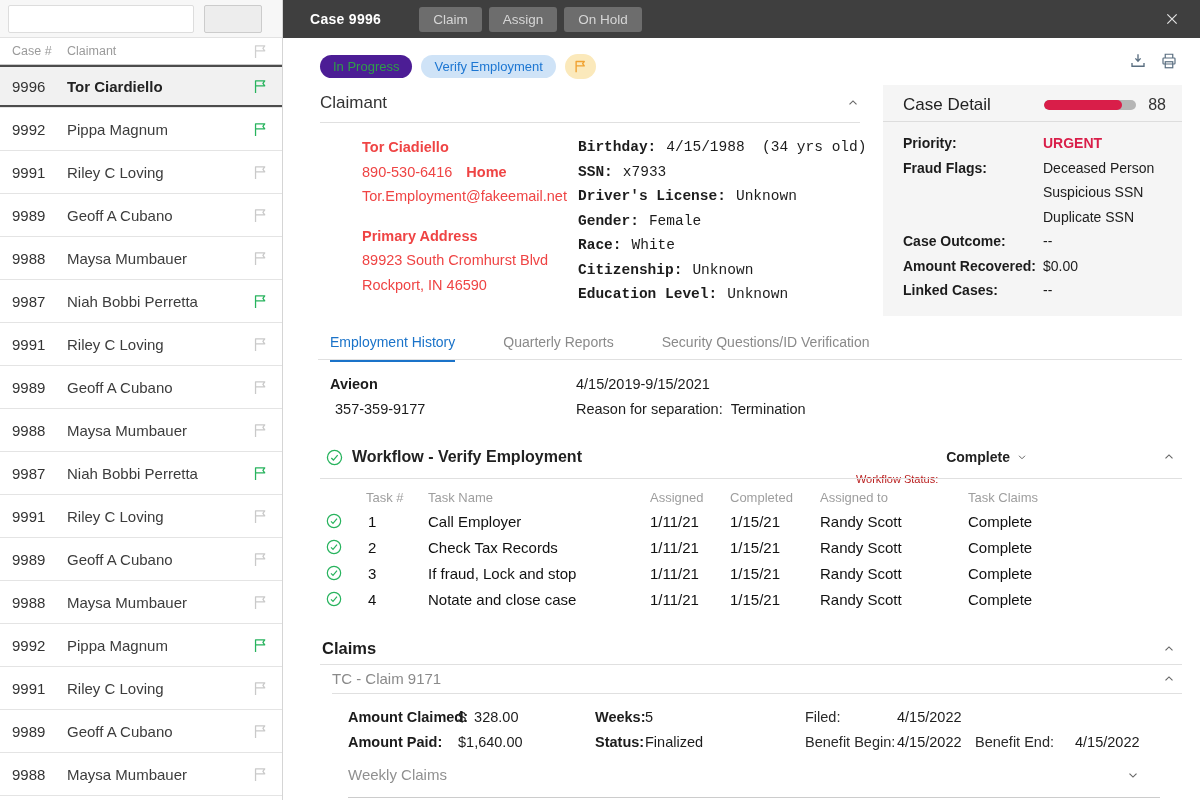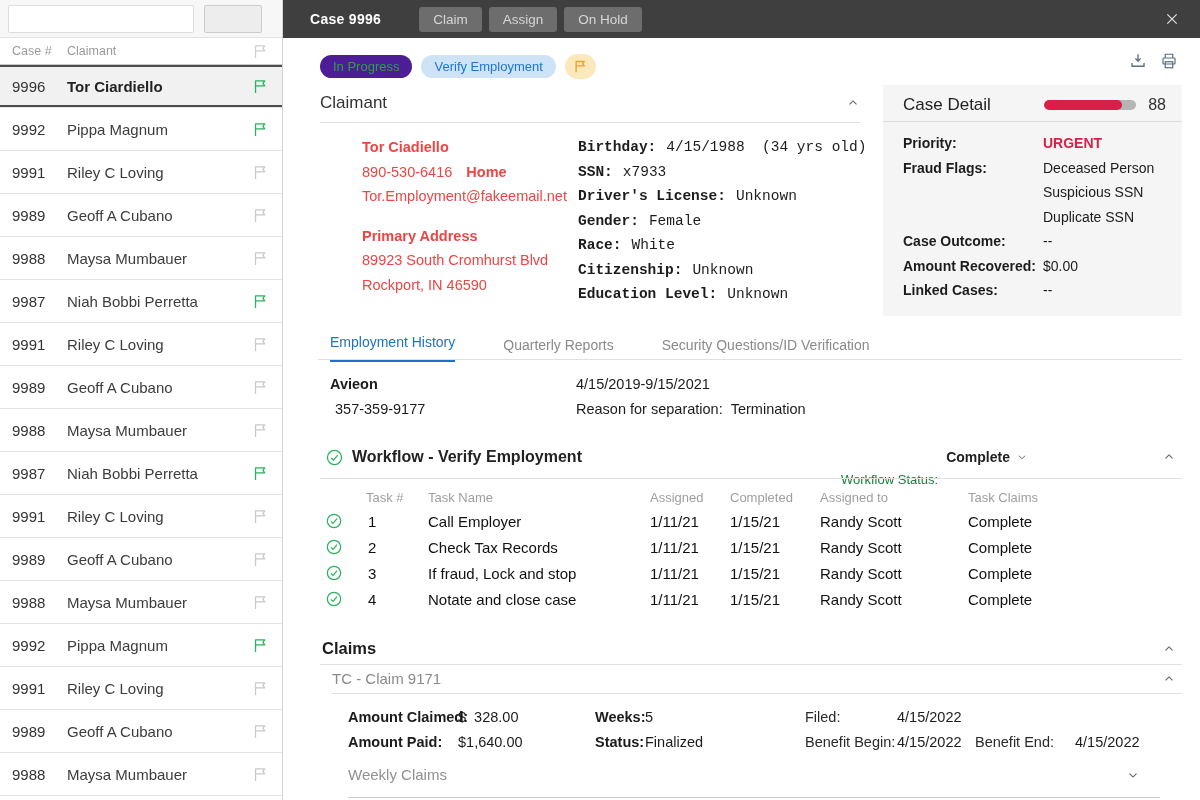--- a/index.html
+++ b/index.html
@@ -64,36 +64,36 @@
   .cd-track { margin-left: auto; width: 92px; height: 10px; border-radius: 5px; background: #b5b5b5; overflow: hidden; }
   .cd-fill { height: 100%; border-radius: 5px; background: #d91e49; }
   .cd-score { font-size: 16px; color: #333; margin-left: 12px; }
   .cd-body { padding: 9px 8px 0 20px; font-size: 14px; line-height: 24.5px; color: #1c1c1c; }
   .cd-row { display: flex; align-items: flex-start; }
   .cd-label { width: 140px; font-weight: 700; flex: none; }
   .cd-value { white-space: pre-line; }
   .cd-value.urgent { color: #d91e49; font-weight: 700; }
 
   
-  .tabs { position: absolute; left: 47px; top: 296px; display: flex; gap: 48px; font-size: 14px; align-items: flex-end; }
+  .tabs { position: absolute; left: 47px; top: 296px; display: flex; gap: 48px; font-size: 14px; }
   .tab { color: #8a8a8a; padding-bottom: 9px; cursor: pointer; }
   .tab.active { color: #1a73c9; border-bottom: 3px solid #1a73c9; }
   .tabs-divider { left: 35px; right: 18px; top: 321px; }
 
   .employment { position: absolute; left: 47px; top: 334px; font-size: 14.5px; color: #1c1c1c; line-height: 25px; }
   .emp-row { display: flex; }
   .emp-c1 { width: 246px; }
   .emp-sep-label { margin-right: 8px; }
 
   
   .wf-head { left: 43px; top: 410px; right: 24px; }
   .check-svg { width: 17px; height: 17px; color: #27b35d; flex: none; }
   .wf-title { font-size: 16px; font-weight: 700; color: #222; margin-left: 9px; }
   .wf-status { position: absolute; right: 148px; display: flex; align-items: center; }
-  .wf-status-label { font-size: 13px; color: #15803d; margin-right: 8px; margin-top: 44px; }
+  .wf-status-label { font-size: 11px; color: #b91c1c; margin-right: 8px; margin-top: 44px; }
   .wf-status-value { font-size: 14px; font-weight: 700; color: #222; margin-right: 6px; }
   .wf-collapse { position: absolute; right: 0; }
   .wf-divider { left: 37px; right: 18px; top: 440px; }
   .wf-grid { position: absolute; left: 37px; top: 448px; right: 18px; display: grid; grid-template-columns: 40px 68px 222px 76px 92px 144px 1fr; }
   .wf-grid > div { height: 22px; display: flex; align-items: center; }
   .wf-colhead { color: #9e9e9e; font-size: 13px; }
   .wf-tasks { position: absolute; left: 37px; top: 470px; right: 18px; }
   .wf-task-row { display: grid; grid-template-columns: 40px 68px 222px 76px 92px 144px 1fr; height: 26px; align-items: center; font-size: 15px; color: #111; }
   .wf-task-row .ticon { display: flex; align-items: center; padding-left: 6px; }
   .wf-num { padding-left: 8px; }

